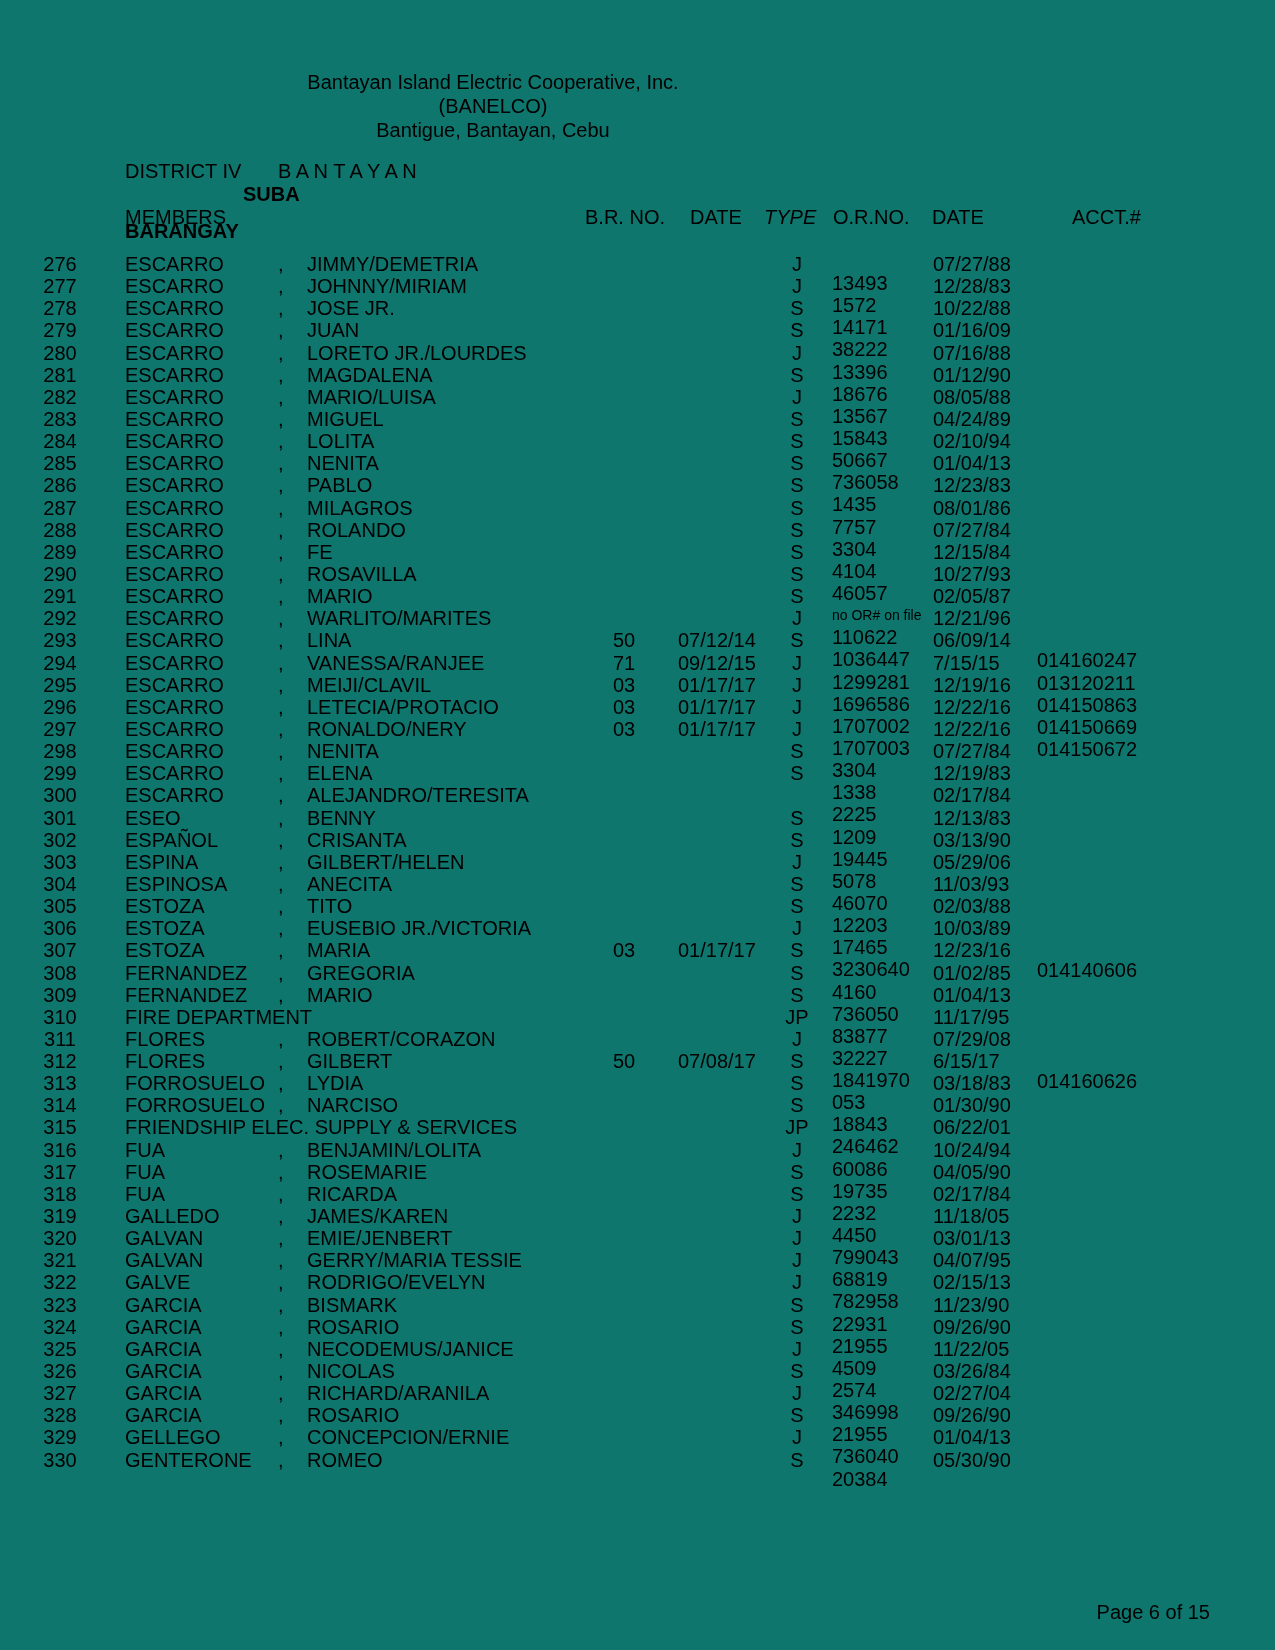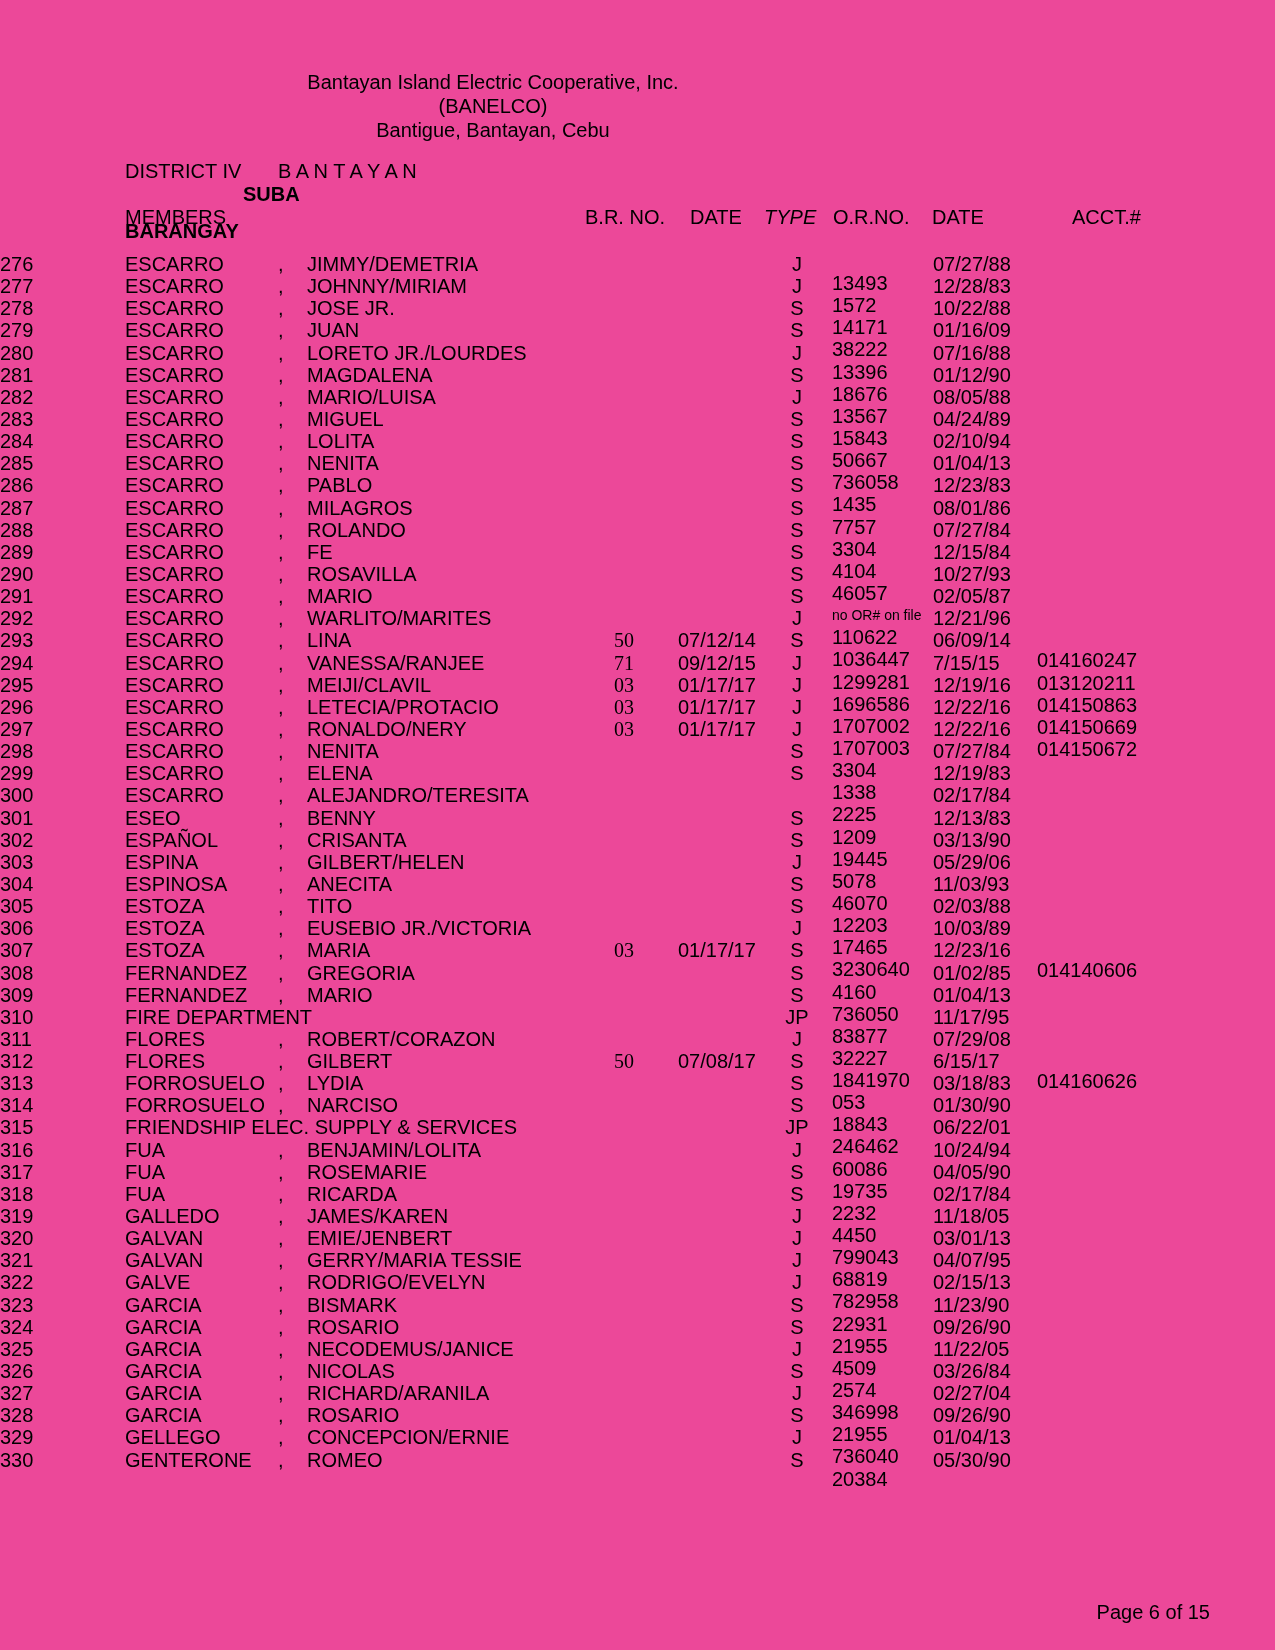--- a/index.html
+++ b/index.html
@@ -1,42 +1,42 @@
 <!DOCTYPE html>
 <html><head>
 <meta charset="utf-8">
 <style>
   html,body{margin:0;padding:0;background:#ffffff;}
   .page{
     position:relative;
     width:1275px;height:1650px;
-    background:#ec4899;
+    background:#0f766e;
     color:#000000;
     font-family:"Liberation Sans", sans-serif;
     font-size:20px;
     overflow:hidden;
   }
   .title-block{
     position:absolute;top:70px;left:0;width:986px;
     text-align:center;line-height:24px;
   }
   .abs{position:absolute;white-space:nowrap;line-height:22px;}
   .bold{font-weight:bold;}
   .rows{position:absolute;top:253px;left:0;width:1200px;}
   .member-row{
     display:grid;
     grid-template-columns:120px 158px 29px 278px 78px 101px 66px 100px 105px 100px;
     height:22.15px;line-height:22.15px;white-space:nowrap;
   }
   .member-row span{display:block;}
-  .c-num{text-align:left;}
+  .c-num{text-align:center;}
   .c-last{padding-left:5px;}
   .c-comma{}
   .c-first{}
-  .c-br{text-align:center;font-family:Liberation Serif, serif;}
+  .c-br{text-align:center;}
   .c-date1{padding-left:15px;}
   .c-type{text-align:center;}
   .c-or{padding-left:2px;margin-top:19px;}
   .c-date2{padding-left:3px;}
   .c-acct{padding-left:2px;margin-top:20px;}
   .or-small{font-size:14px;}
   .footer{
     position:absolute;top:1600px;left:0;width:1210px;
     text-align:right;line-height:24px;
   }

